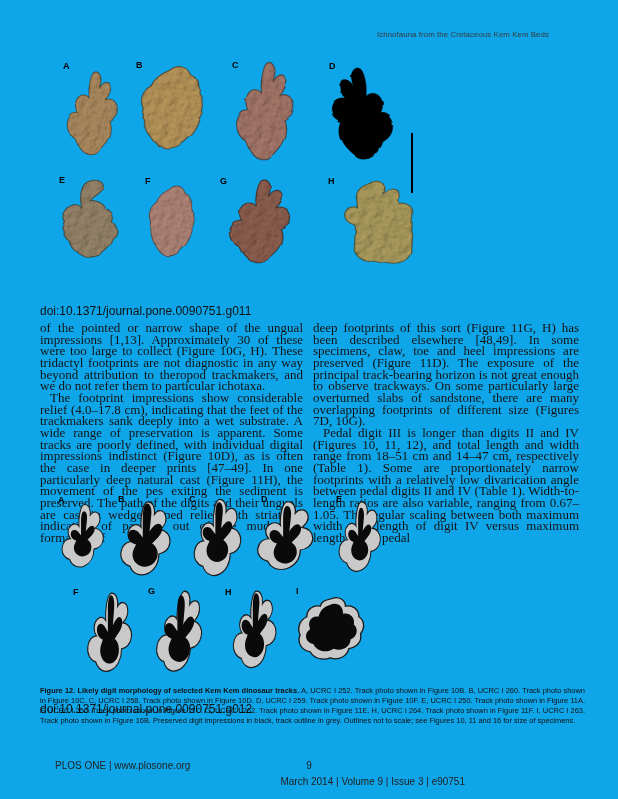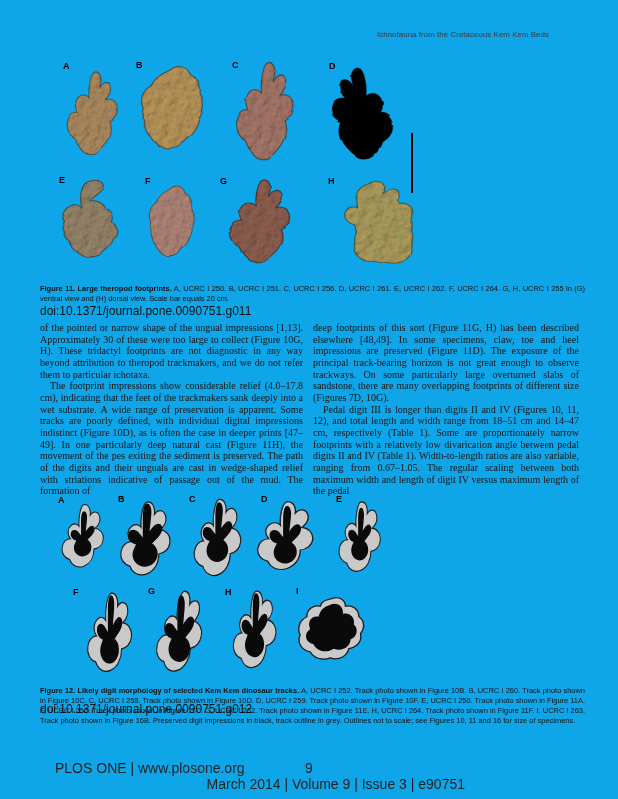--- a/index.html
+++ b/index.html
@@ -30,31 +30,31 @@
     text-align:justify;margin:0;
   }
   .caption b{font-weight:bold;}
   .doi{
     position:absolute;left:40px;
     font-family:"Liberation Sans", sans-serif;
     font-size:12px;color:#111;
   }
   .col{
     position:absolute;top:322px;
-    font-size:10px;line-height:11.65px;
+    font-size:13px;line-height:11.65px;
     text-align:justify;color:#141414;
   }
   .col p{margin:0;}
   .col p.indent{text-indent:10px;}
   #col-left{left:40px;width:263px;}
   #col-right{left:313px;width:266px;}
   .footer{
     position:absolute;left:0;top:760px;width:498px;height:14px;
     font-family:"Liberation Sans", sans-serif;
-    font-size:14px;color:#222;
+    font-size:10px;color:#222;
   }
   .footer .f-left{position:absolute;left:55px;top:0;}
   .footer .f-center{position:absolute;left:0;width:618px;text-align:center;top:0;}
   .footer .f-right{position:absolute;right:33px;top:16px;}
 </style>
 </head>
 <body>
 
 <svg width="0" height="0" style="position:absolute" aria-hidden="true">
   <defs>
@@ -119,21 +119,20 @@
     </svg>
 
     <span class="panel-label" style="left:328px;top:176px">H</span>
     <svg class="cast-svg" style="left:328px;top:178px" width="102" height="102" viewBox="0 0 100 140" preserveAspectRatio="none">
       <use href="#castH" filter="url(#rockf)" stroke="rgba(70,65,30,.55)" stroke-width="1.5" fill="#a29359"></use>
     </svg>
 
     <div class="scalebar"></div>
   </section>
 
-  <p class="caption" style="top:284px"><b>Figure 11. Large theropod footprints.</b> <span>A, UCRC I 250. B, UCRC I 251. C, UCRC I 256. D, UCRC I 261. E, UCRC I 262. F, UCRC I 264. G, H, UCRC I 255 in (G) ventral view and (H) dorsal view. Scale bar equals 20 cm.</span></p>
   <div class="doi" style="top:304px">doi:10.1371/journal.pone.0090751.g011</div>
 
   <div class="col" id="col-left">
     <p>of the pointed or narrow shape of the ungual impressions [1,13]. Approximately 30 of these were too large to collect (Figure 10G, H). These tridactyl footprints are not diagnostic in any way beyond attribution to theropod trackmakers, and we do not refer them to particular ichotaxa.</p>
     <p class="indent">The footprint impressions show considerable relief (4.0–17.8 cm), indicating that the feet of the trackmakers sank deeply into a wet substrate. A wide range of preservation is apparent. Some tracks are poorly defined, with individual digital impressions indistinct (Figure 10D), as is often the case in deeper prints [47–49]. In one particularly deep natural cast (Figure 11H), the movement of the pes exiting the sediment is preserved. The path of the digits and their unguals are cast in wedge-shaped relief with striations indicative of passage out of the mud. The formation of</p>
   </div>
   <div class="col" id="col-right">
     <p>deep footprints of this sort (Figure 11G, H) has been described elsewhere [48,49]. In some specimens, claw, toe and heel impressions are preserved (Figure 11D). The exposure of the principal track-bearing horizon is not great enough to observe trackways. On some particularly large overturned slabs of sandstone, there are many overlapping footprints of different size (Figures 7D, 10G).</p>
     <p class="indent">Pedal digit III is longer than digits II and IV (Figures 10, 11, 12), and total length and width range from 18–51 cm and 14–47 cm, respectively (Table 1). Some are proportionately narrow footprints with a relatively low divarication angle between pedal digits II and IV (Table 1). Width-to-length ratios are also variable, ranging from 0.67–1.05. The regular scaling between both maximum width and length of digit IV versus maximum length of the pedal</p>
   </div>

